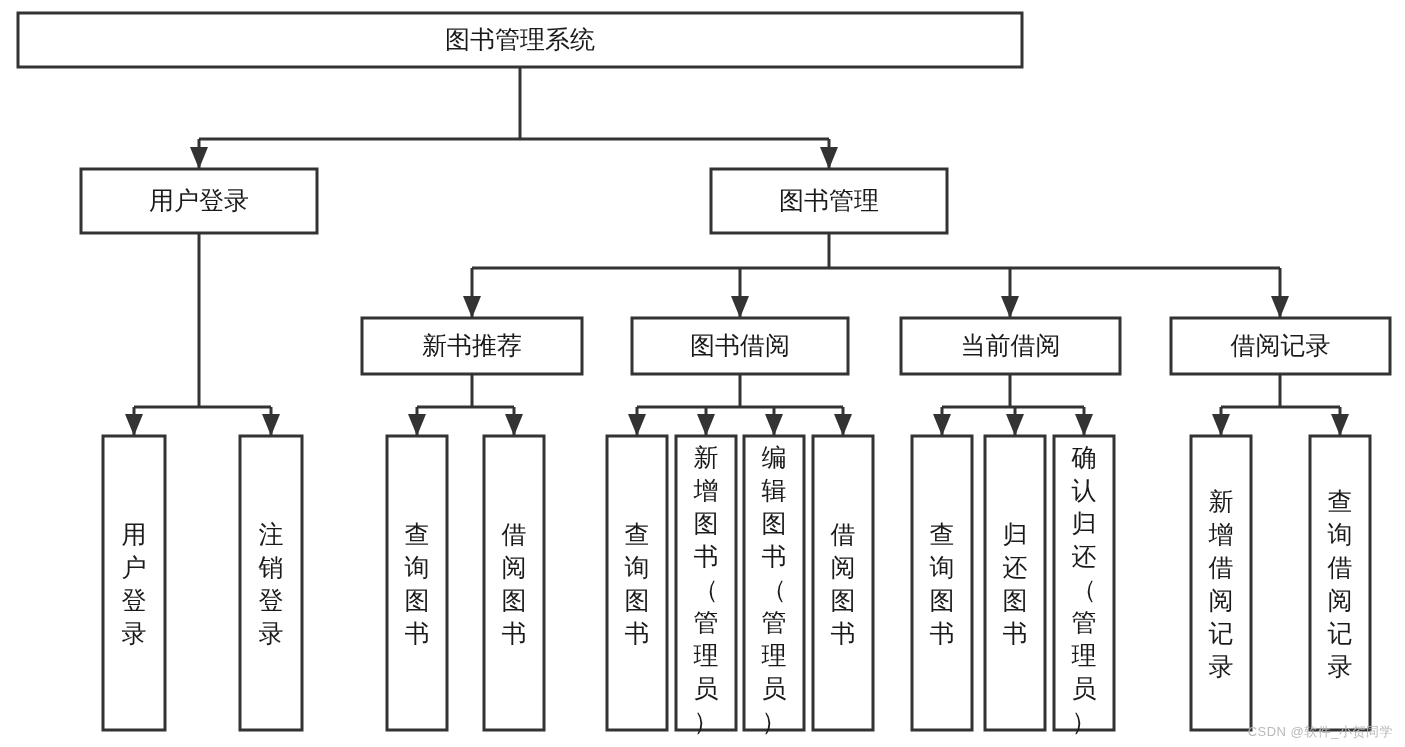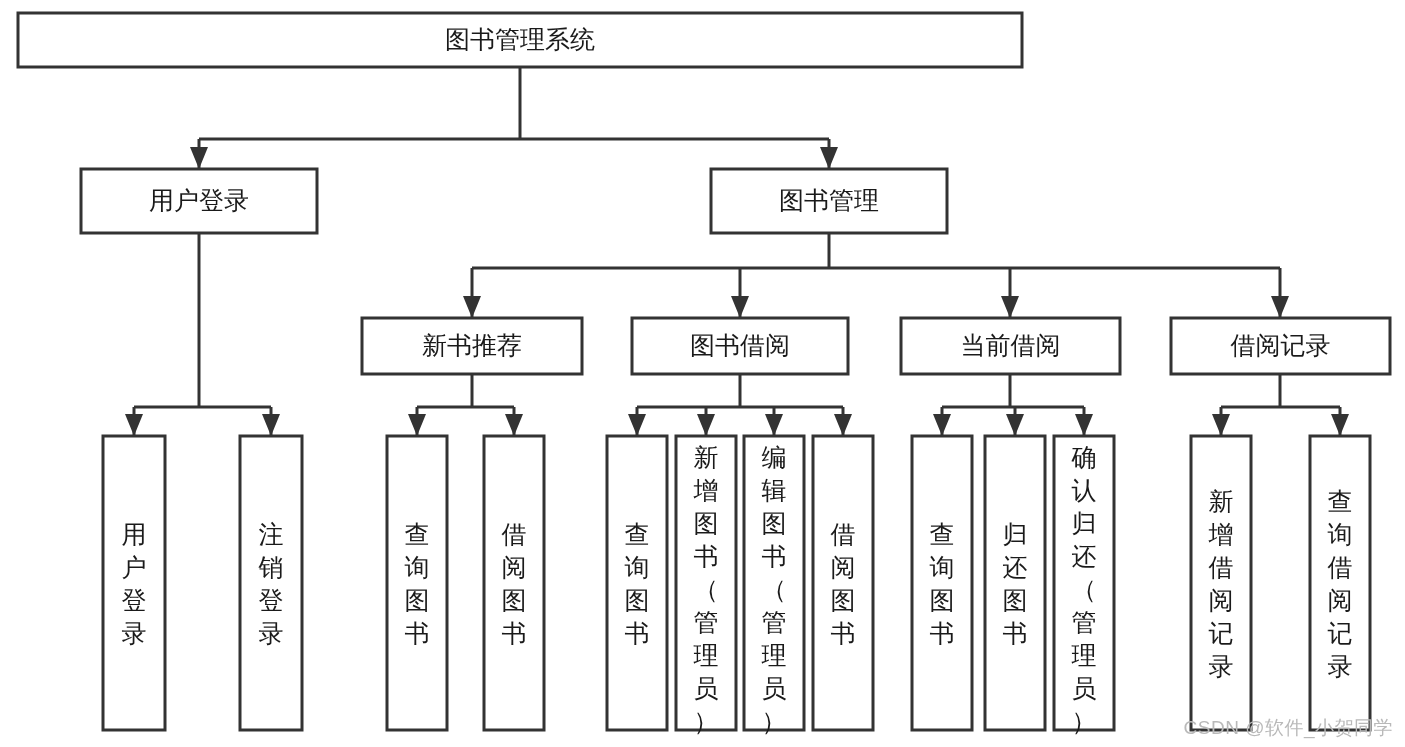--- a/index.html
+++ b/index.html
@@ -52,21 +52,21 @@
     font-family: "Liberation Sans", "DejaVu Sans", sans-serif;
     font-size: 25px;
     fill: #1a1a1a;
     text-anchor: middle;
   }
   .watermark-text {
     position: absolute;
     right: 12px;
     bottom: 6px;
     font-family: "Liberation Sans", "DejaVu Sans", sans-serif;
-    font-size: 19px;
+    font-size: 13px;
     color: #b9b9b9;
     letter-spacing: 0.5px;
     white-space: nowrap;
     user-select: none;
   }
 </style>
 </head>
 <body>
 
 <div id="diagram-root">

